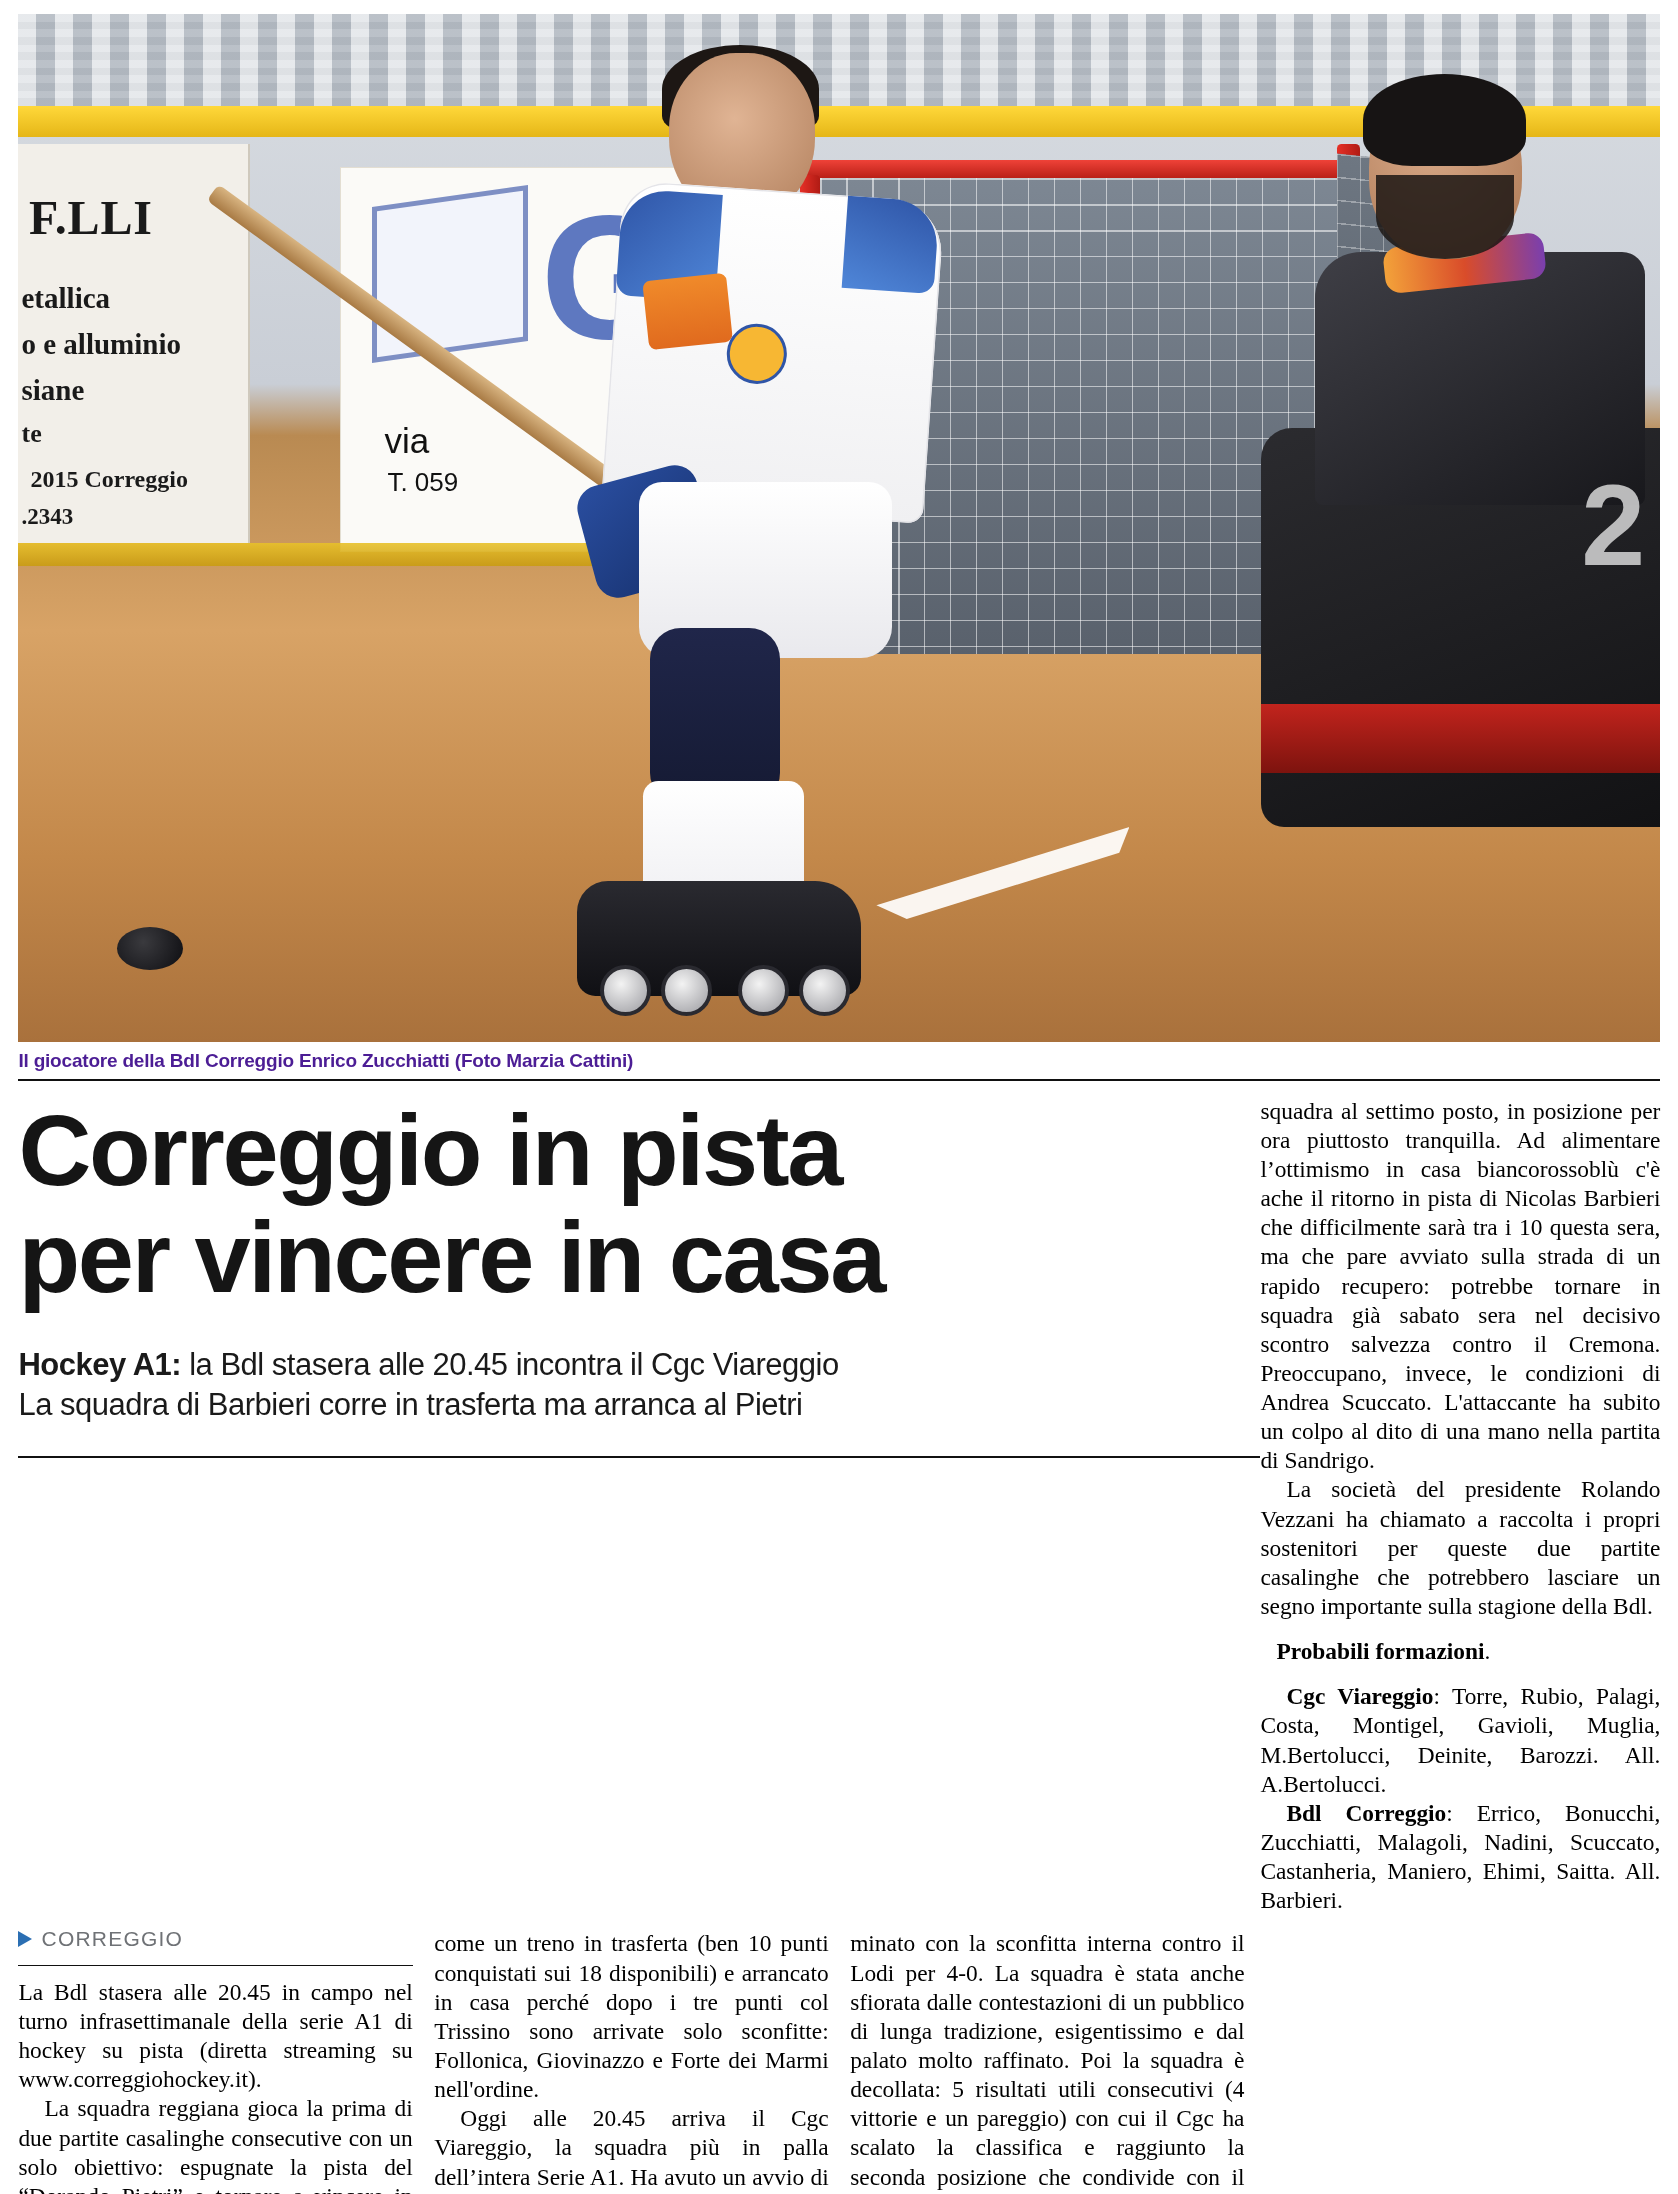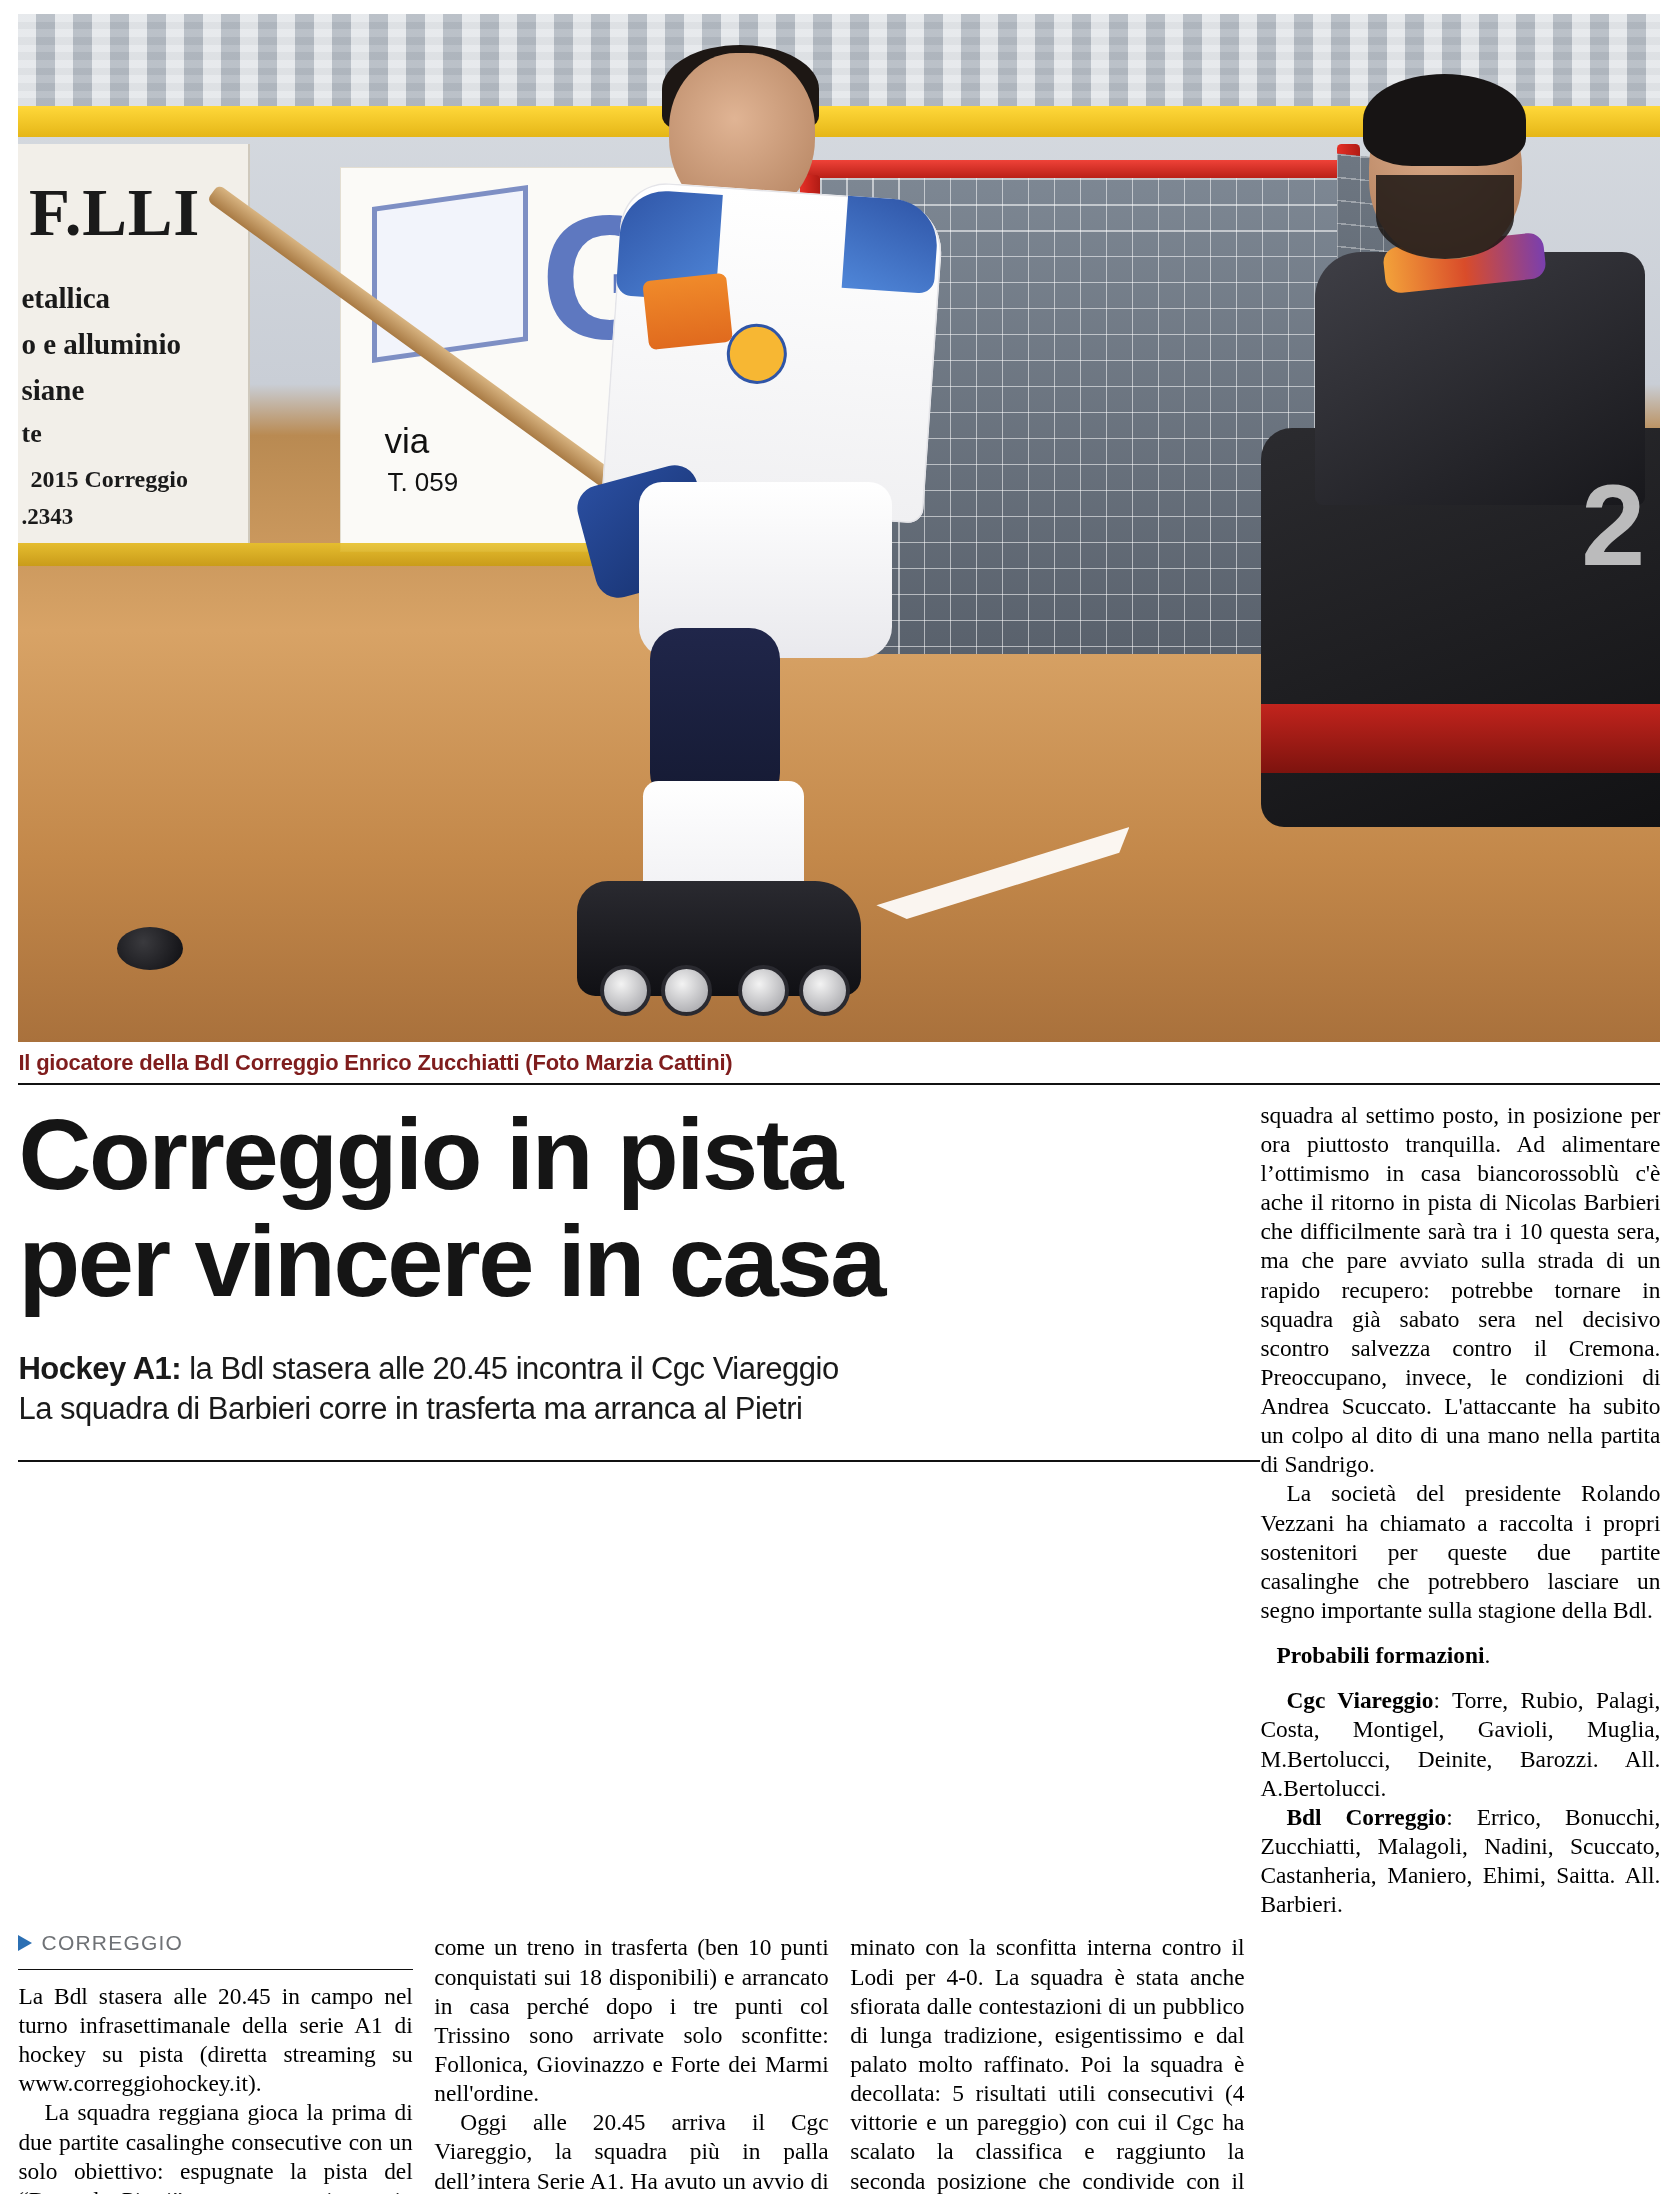--- a/index.html
+++ b/index.html
@@ -44,21 +44,21 @@
     left: 0; top: 130px;
     width: 230px; height: 399px;
     background: #f2efe9;
     border-right: 2.3px solid #cfc9bd;
   }
   .board-left .bl-txt {
     font-family: "Liberation Serif", serif;
     font-weight: bold;
     color: #1a1a1a;
   }
-  .board-left .l1 { position:absolute; left:10.7px; top:30px; font-size:67px; letter-spacing:0.8px;}
+  .board-left .l1 { position:absolute; left:10.7px; top:46px; font-size:48px; letter-spacing:0.8px;}
   .board-left .l2 { position:absolute; left:3.1px; top:138px; font-size:29px;}
   .board-left .l3 { position:absolute; left:3.1px; top:184px; font-size:29px;}
   .board-left .l4 { position:absolute; left:3.1px; top:230px; font-size:29px;}
   .board-left .l5 { position:absolute; left:3.1px; top:275px; font-size:26px;}
   .board-left .l6 { position:absolute; left:12px; top:322px; font-size:24px;}
   .board-left .l7 { position:absolute; left:3.1px; top:360px; font-size:23px;}
 
   
   .board-center {
     position: absolute;
@@ -279,23 +279,23 @@
     background: #ffffff;
     clip-path: polygon(0% 85%, 100% 0%, 96% 28%, 12% 100%);
     opacity:.92;
   }
 
   
   .caption {
     margin-top: 7.7px;
     font-family: "Liberation Sans", sans-serif;
     font-weight: bold;
-    font-size: 22px;
+    font-size: 19px;
     letter-spacing: -0.2px;
-    color: #7f1d1d;
+    color: #4c1d95;
     padding-bottom: 7.7px;
     border-bottom: 2.3px solid #111;
     width: 1642px;
     box-sizing: border-box;
   }
 
   
   .head-area {
     display: flex;
     width: 1642px;

